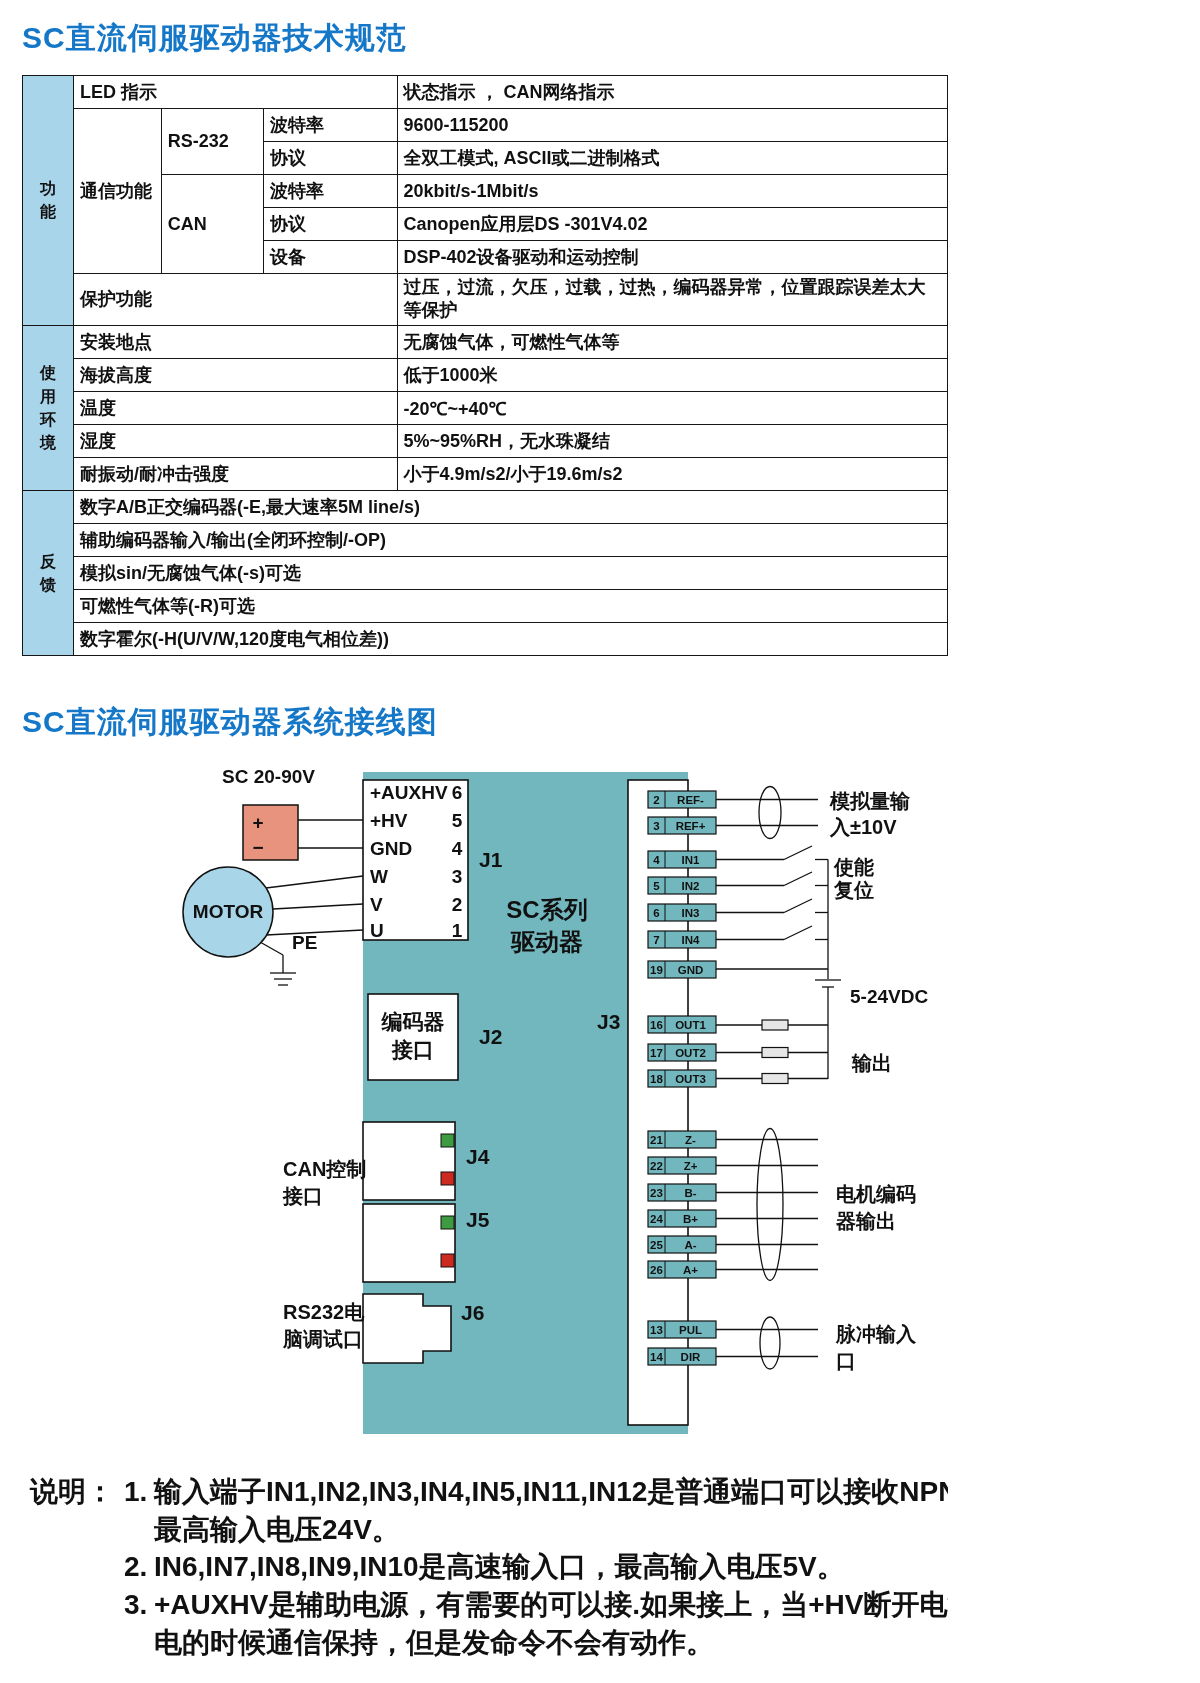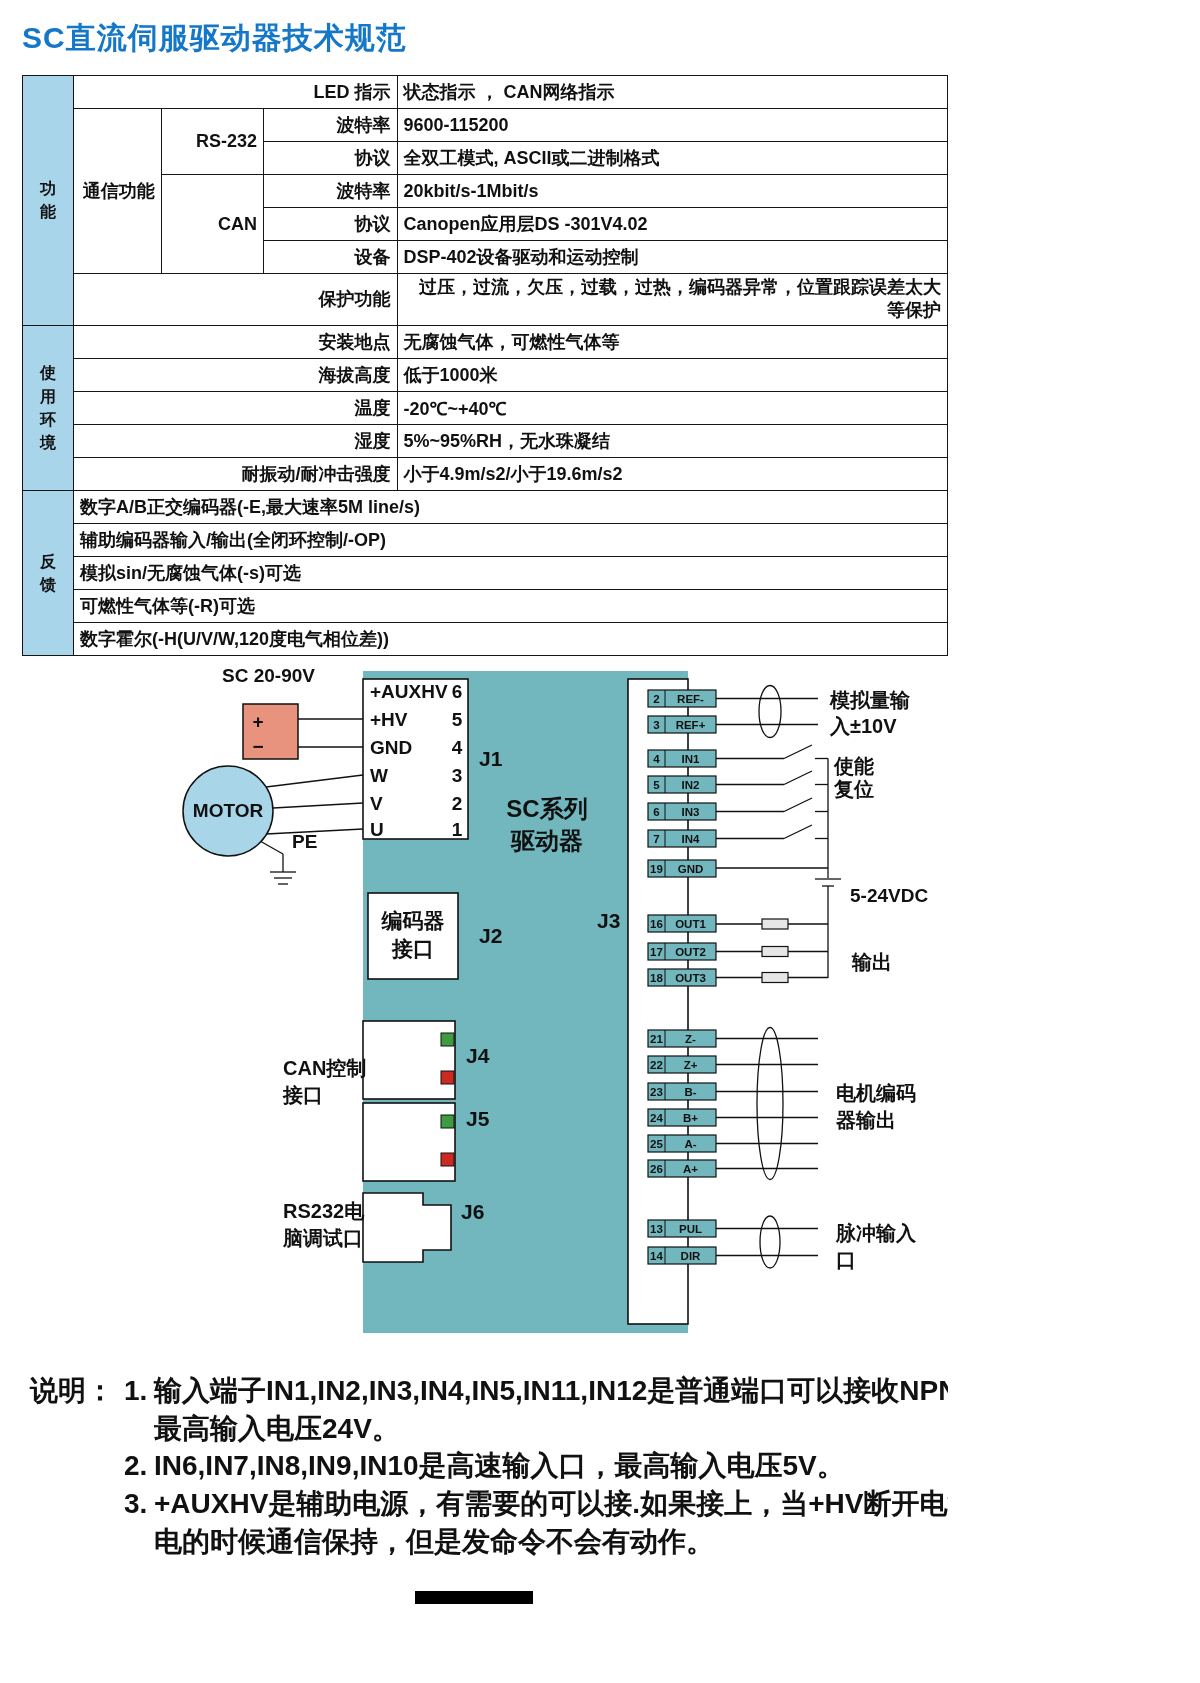--- a/index.html
+++ b/index.html
@@ -11,24 +11,24 @@
   h1.t1 { margin: 18px 0 16px 22px; }
   h1.t2 { margin: 46px 0 14px 22px; }
 
   
   table.spec { border-collapse: collapse; margin-left: 22px; table-layout: fixed; }
   table.spec td { border: 1.6px solid #161616; font-size: 18px; font-weight: 600; color: #111;
                   padding: 2px 6px; height: 33px; vertical-align: middle; }
   td.cat { background: #A9D5EA; text-align: center; }
   td.cat .vert { width: 1.15em; margin: 0 auto; word-break: break-all; line-height: 1.45;
                  font-size: 16px; font-weight: 700; text-align: center; }
-  td.lab { text-align: right; }
+  td.lab { text-align: left; }
   td.val { text-align: left; padding-left: 10px; }
   tr.protect td { height: 48px; }
-  .wrap-limit { max-width: 545px; line-height: 1.3; text-align: right; }
+  .wrap-limit { max-width: 545px; line-height: 1.3; }
   td.fb { text-align: left; padding-left: 13px; }
 
   
   .diagram { position: relative; margin-left: 170px; width: 1010px; height: 692px; }
   .diagram-svg text { font-family: "Liberation Sans", sans-serif; fill: #111; }
   .cn { font-weight: 600; font-size: 20px; }
   .cn-big { font-weight: 700; font-size: 24px; fill: #14323c; }
   .cn-box { font-weight: 600; font-size: 21px; }
   .lat { font-family: "Liberation Serif", serif; font-weight: 700; font-size: 19px; }
   .lat-j { font-family: "Liberation Serif", serif; font-weight: 700; font-size: 21px; }
@@ -140,20 +140,21 @@
         </tr>
     <tr>
           <td class="fb" colspan="4">可燃性气体等(-R)可选</td>
         </tr>
     <tr>
           <td class="fb" colspan="4">数字霍尔(-H(U/V/W,120度电气相位差))</td>
         </tr>
   </tbody>
     </table>
 
+  <h1 class="doc-title t2">SC直流伺服驱动器系统接线图</h1>
 
   <div class="diagram">
     <svg class="diagram-svg" width="1010" height="692" viewBox="0 0 1010 692">
 
       <rect x="193" y="15" width="325" height="662" fill="#73B7BE"></rect>
       <text class="cn-big" x="377" y="161" text-anchor="middle">SC系列</text>
       <text class="cn-big" x="377" y="193" text-anchor="middle">驱动器</text>
 
       <rect class="whitebox" x="458" y="23" width="60" height="645"></rect>
       <text class="lat-j" x="427" y="272">J3</text>

